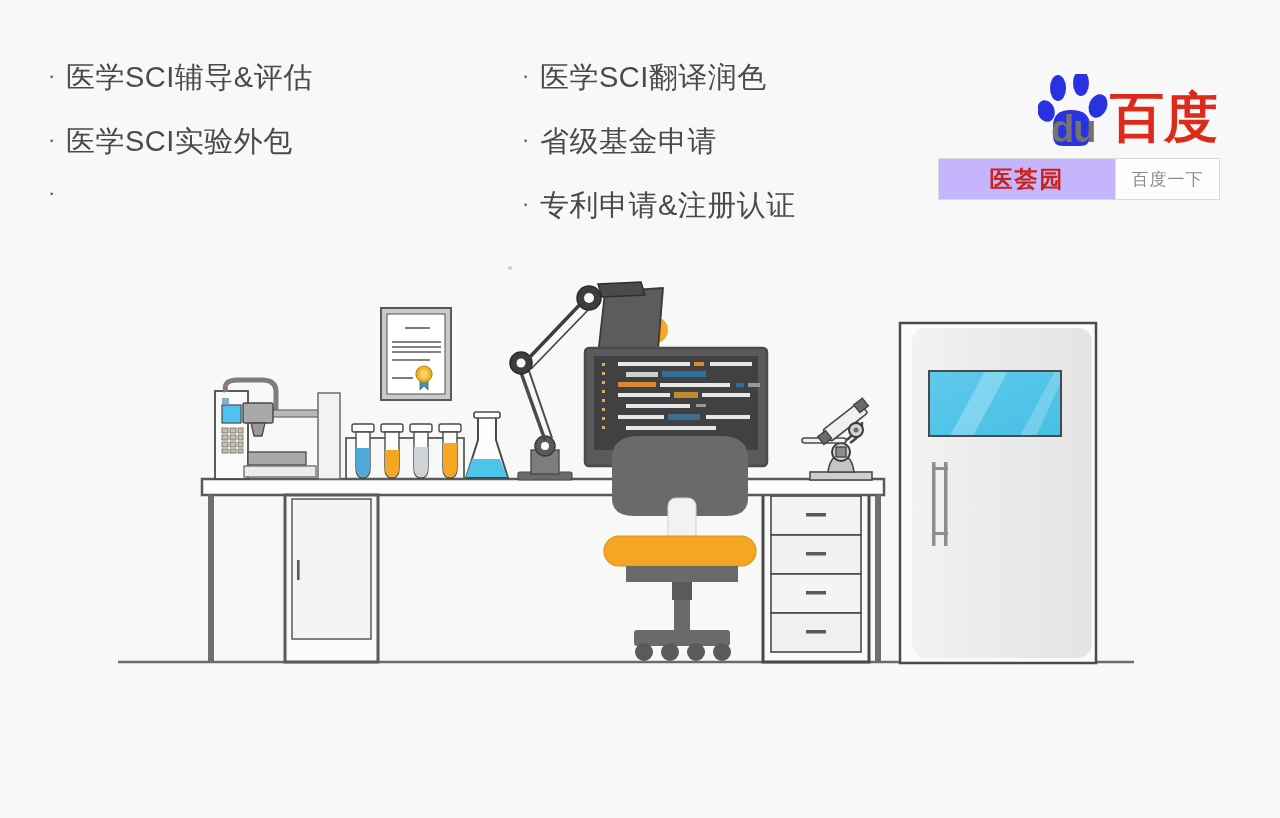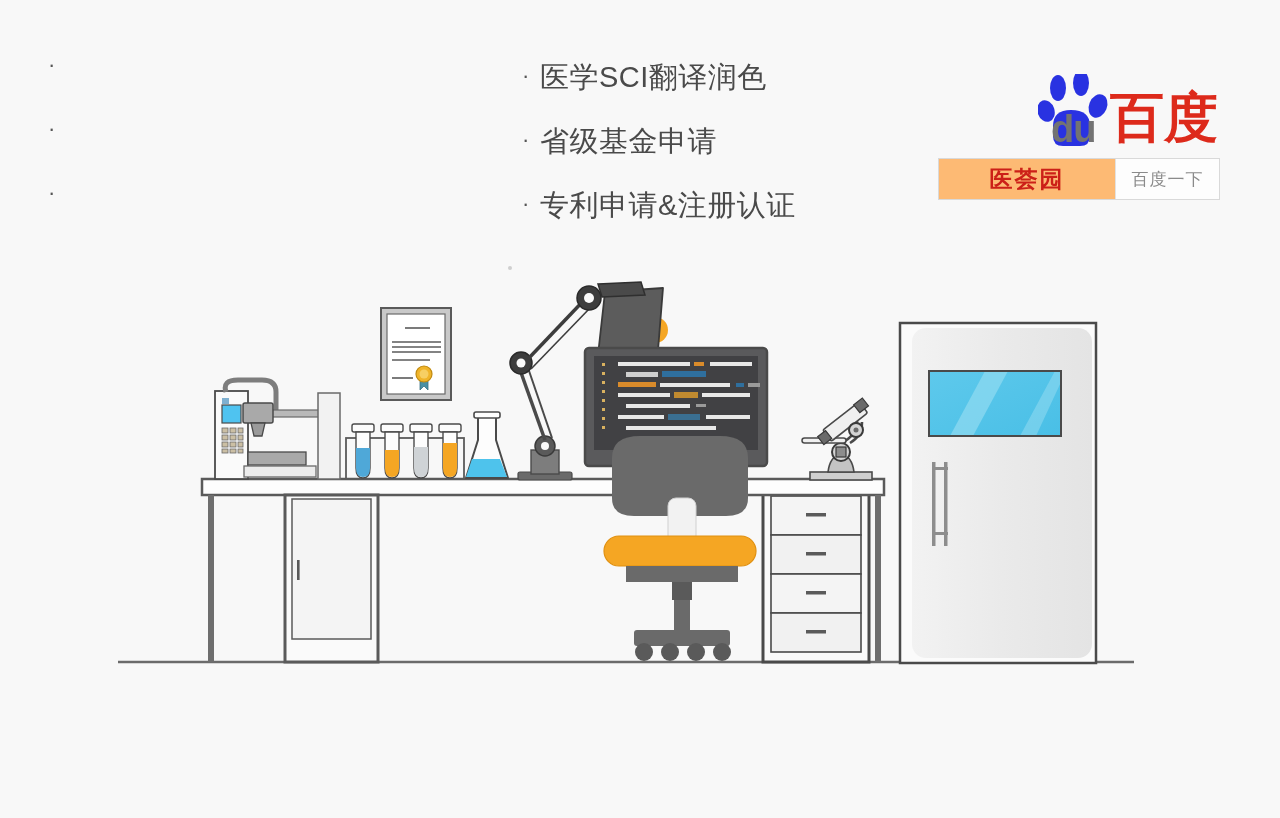--- a/index.html
+++ b/index.html
@@ -66,21 +66,21 @@
     font-weight: 700;
     font-family: "Liberation Sans", sans-serif;
     letter-spacing: -1px;
     z-index: 3;
   }
   #baidu-search {
     margin-top: 8px;
     display: flex;
     height: 42px;
     border: 1px solid #d9d9d9;
-    background: #fdba74;
+    background: #c4b5fd;
   }
   #baidu-input {
     flex: 1;
     display: flex;
     align-items: center;
     justify-content: center;
     color: #cc2018;
     font-size: 23px;
     font-weight: 700;
     letter-spacing: 2px;
@@ -104,23 +104,25 @@
   #footer { position: absolute; left: 0; top: 672px; width: 1280px; height: 146px; }
 </style>
 </head>
 <body>
 
 <div id="page">
 
   <div class="svc-col svc-col-left">
     <div class="svc-item">
       <span class="svc-bullet">·</span>
-    </div>
-    <div class="svc-item">
-      <span class="svc-bullet">·</span>
+      <span class="svc-label">医学SCI辅导&amp;评估</span>
+    </div>
+    <div class="svc-item">
+      <span class="svc-bullet">·</span>
+      <span class="svc-label">医学SCI实验外包</span>
     </div>
     <div class="svc-item">
       <span class="svc-bullet">·</span>
     </div>
   </div>
 
   <div class="svc-col svc-col-right">
     <div class="svc-item">
       <span class="svc-bullet">·</span>
       <span class="svc-label">医学SCI翻译润色</span>

